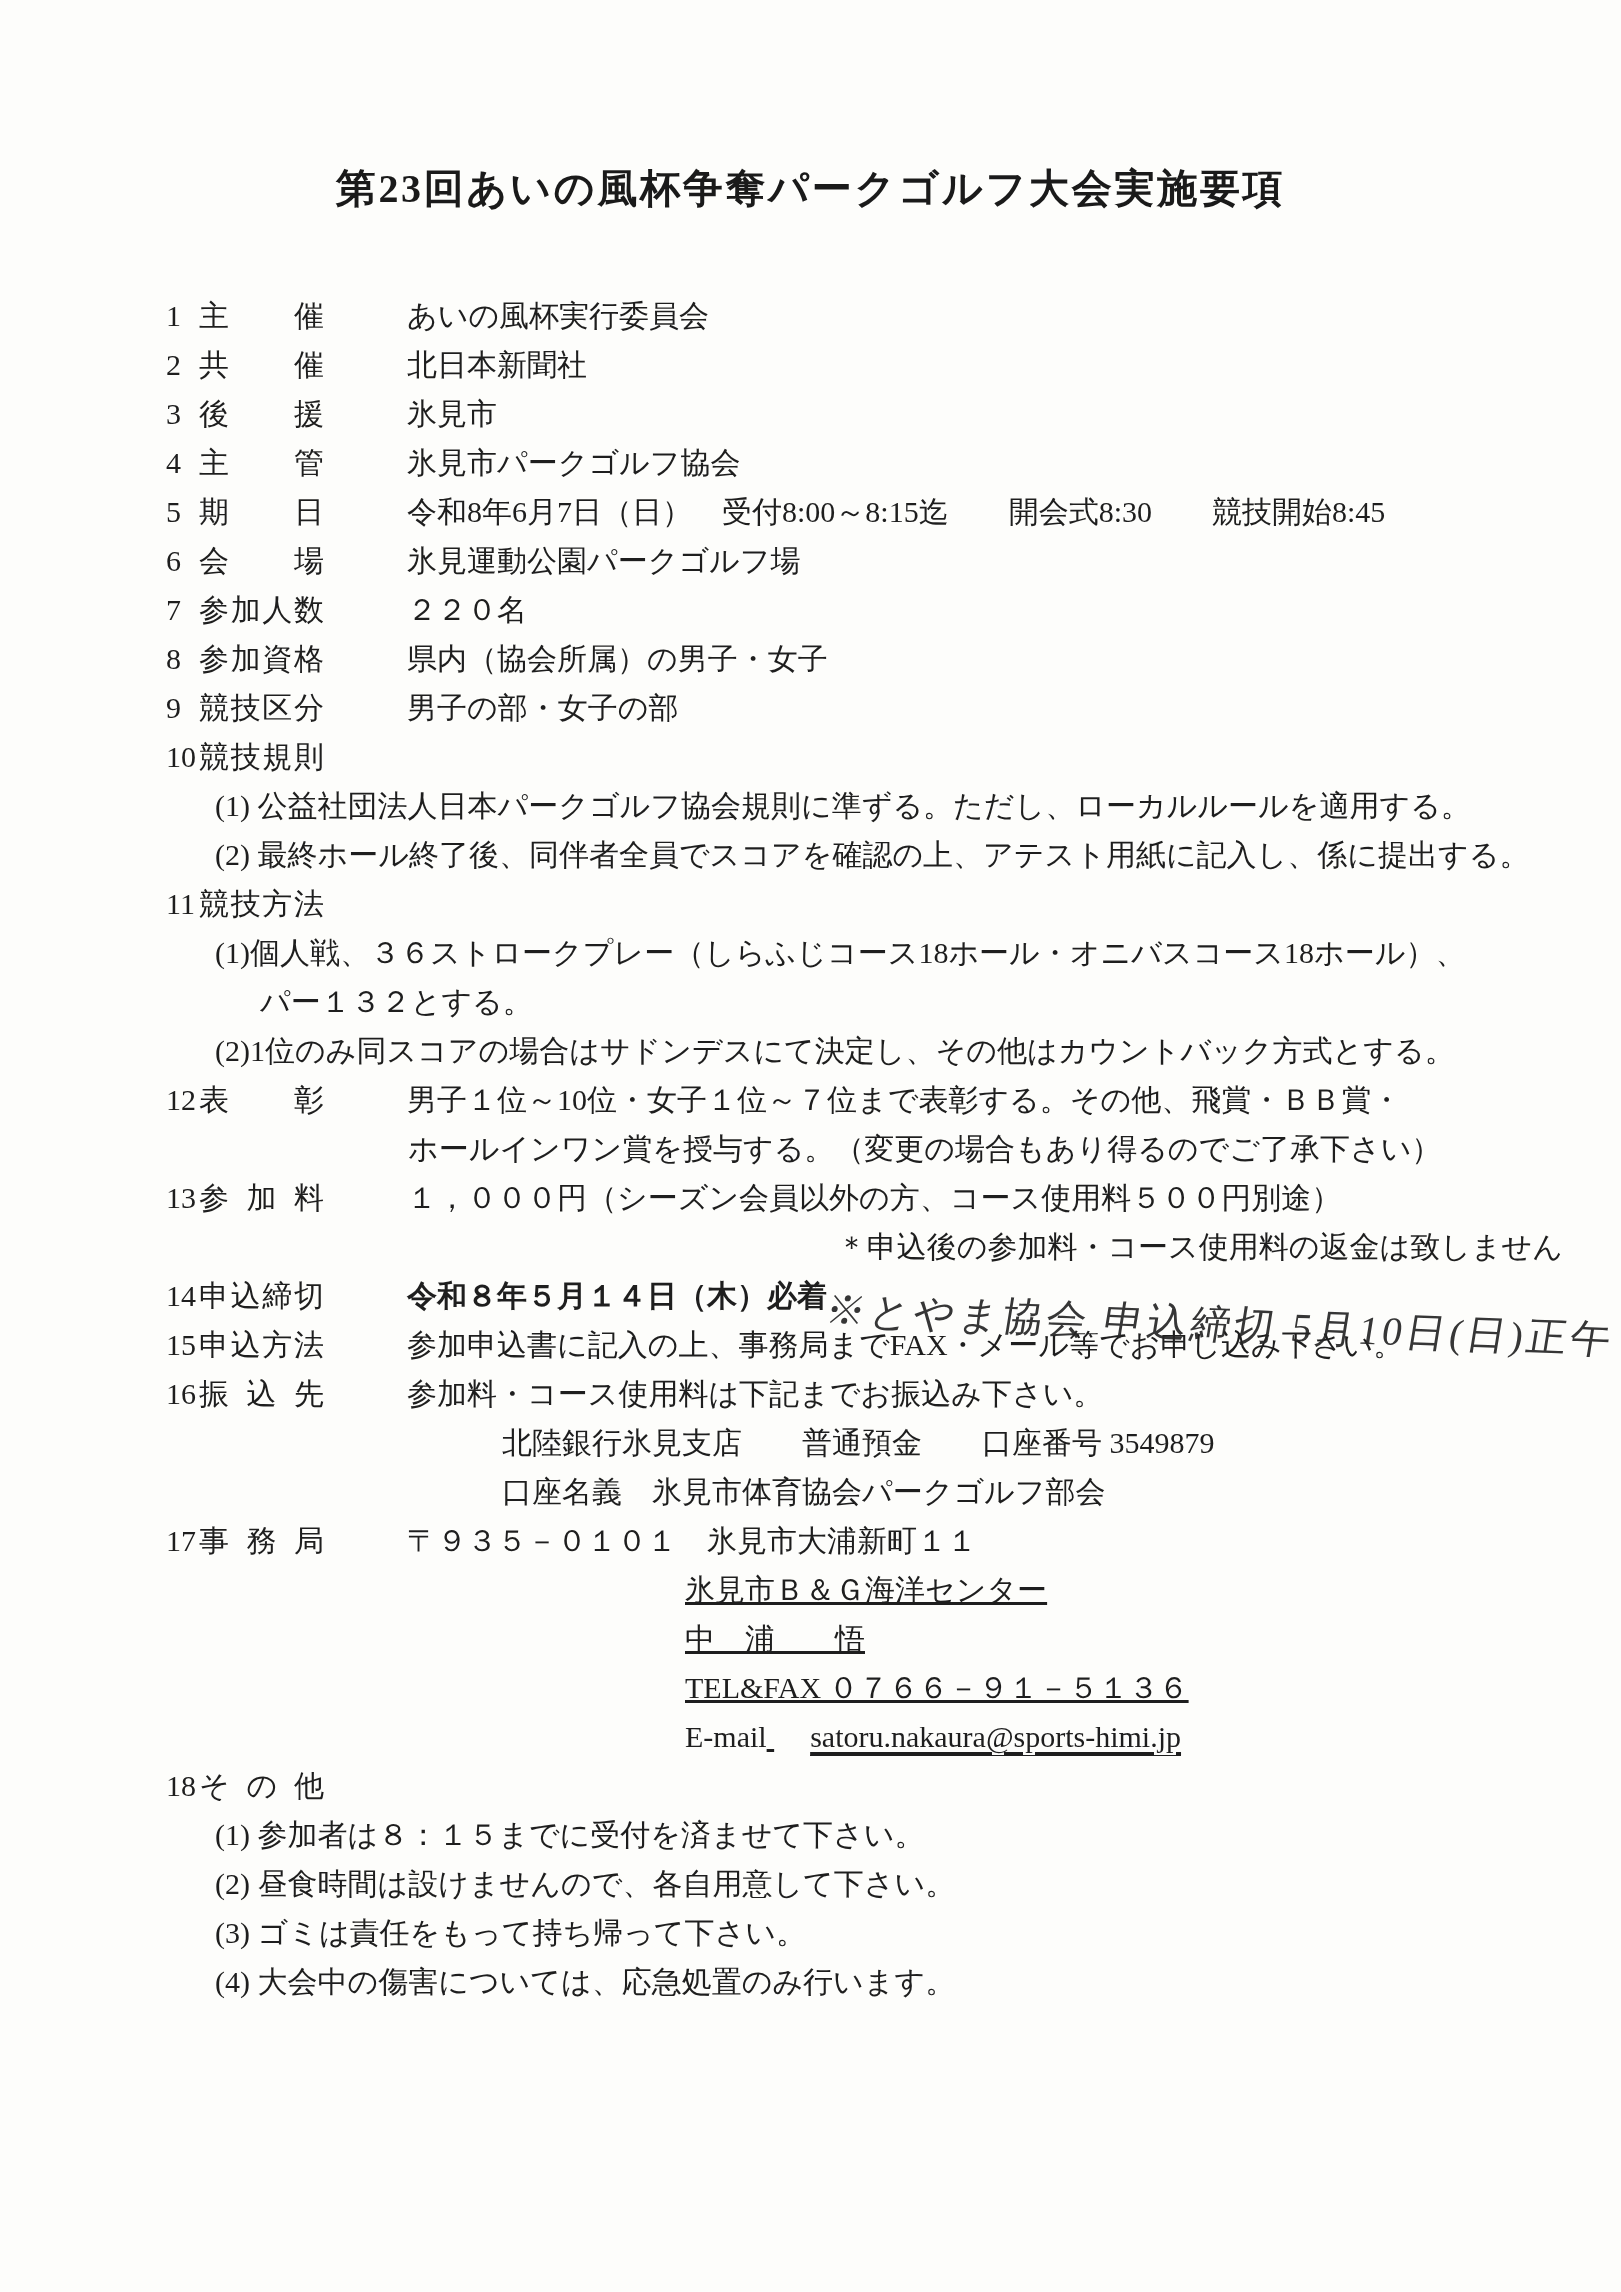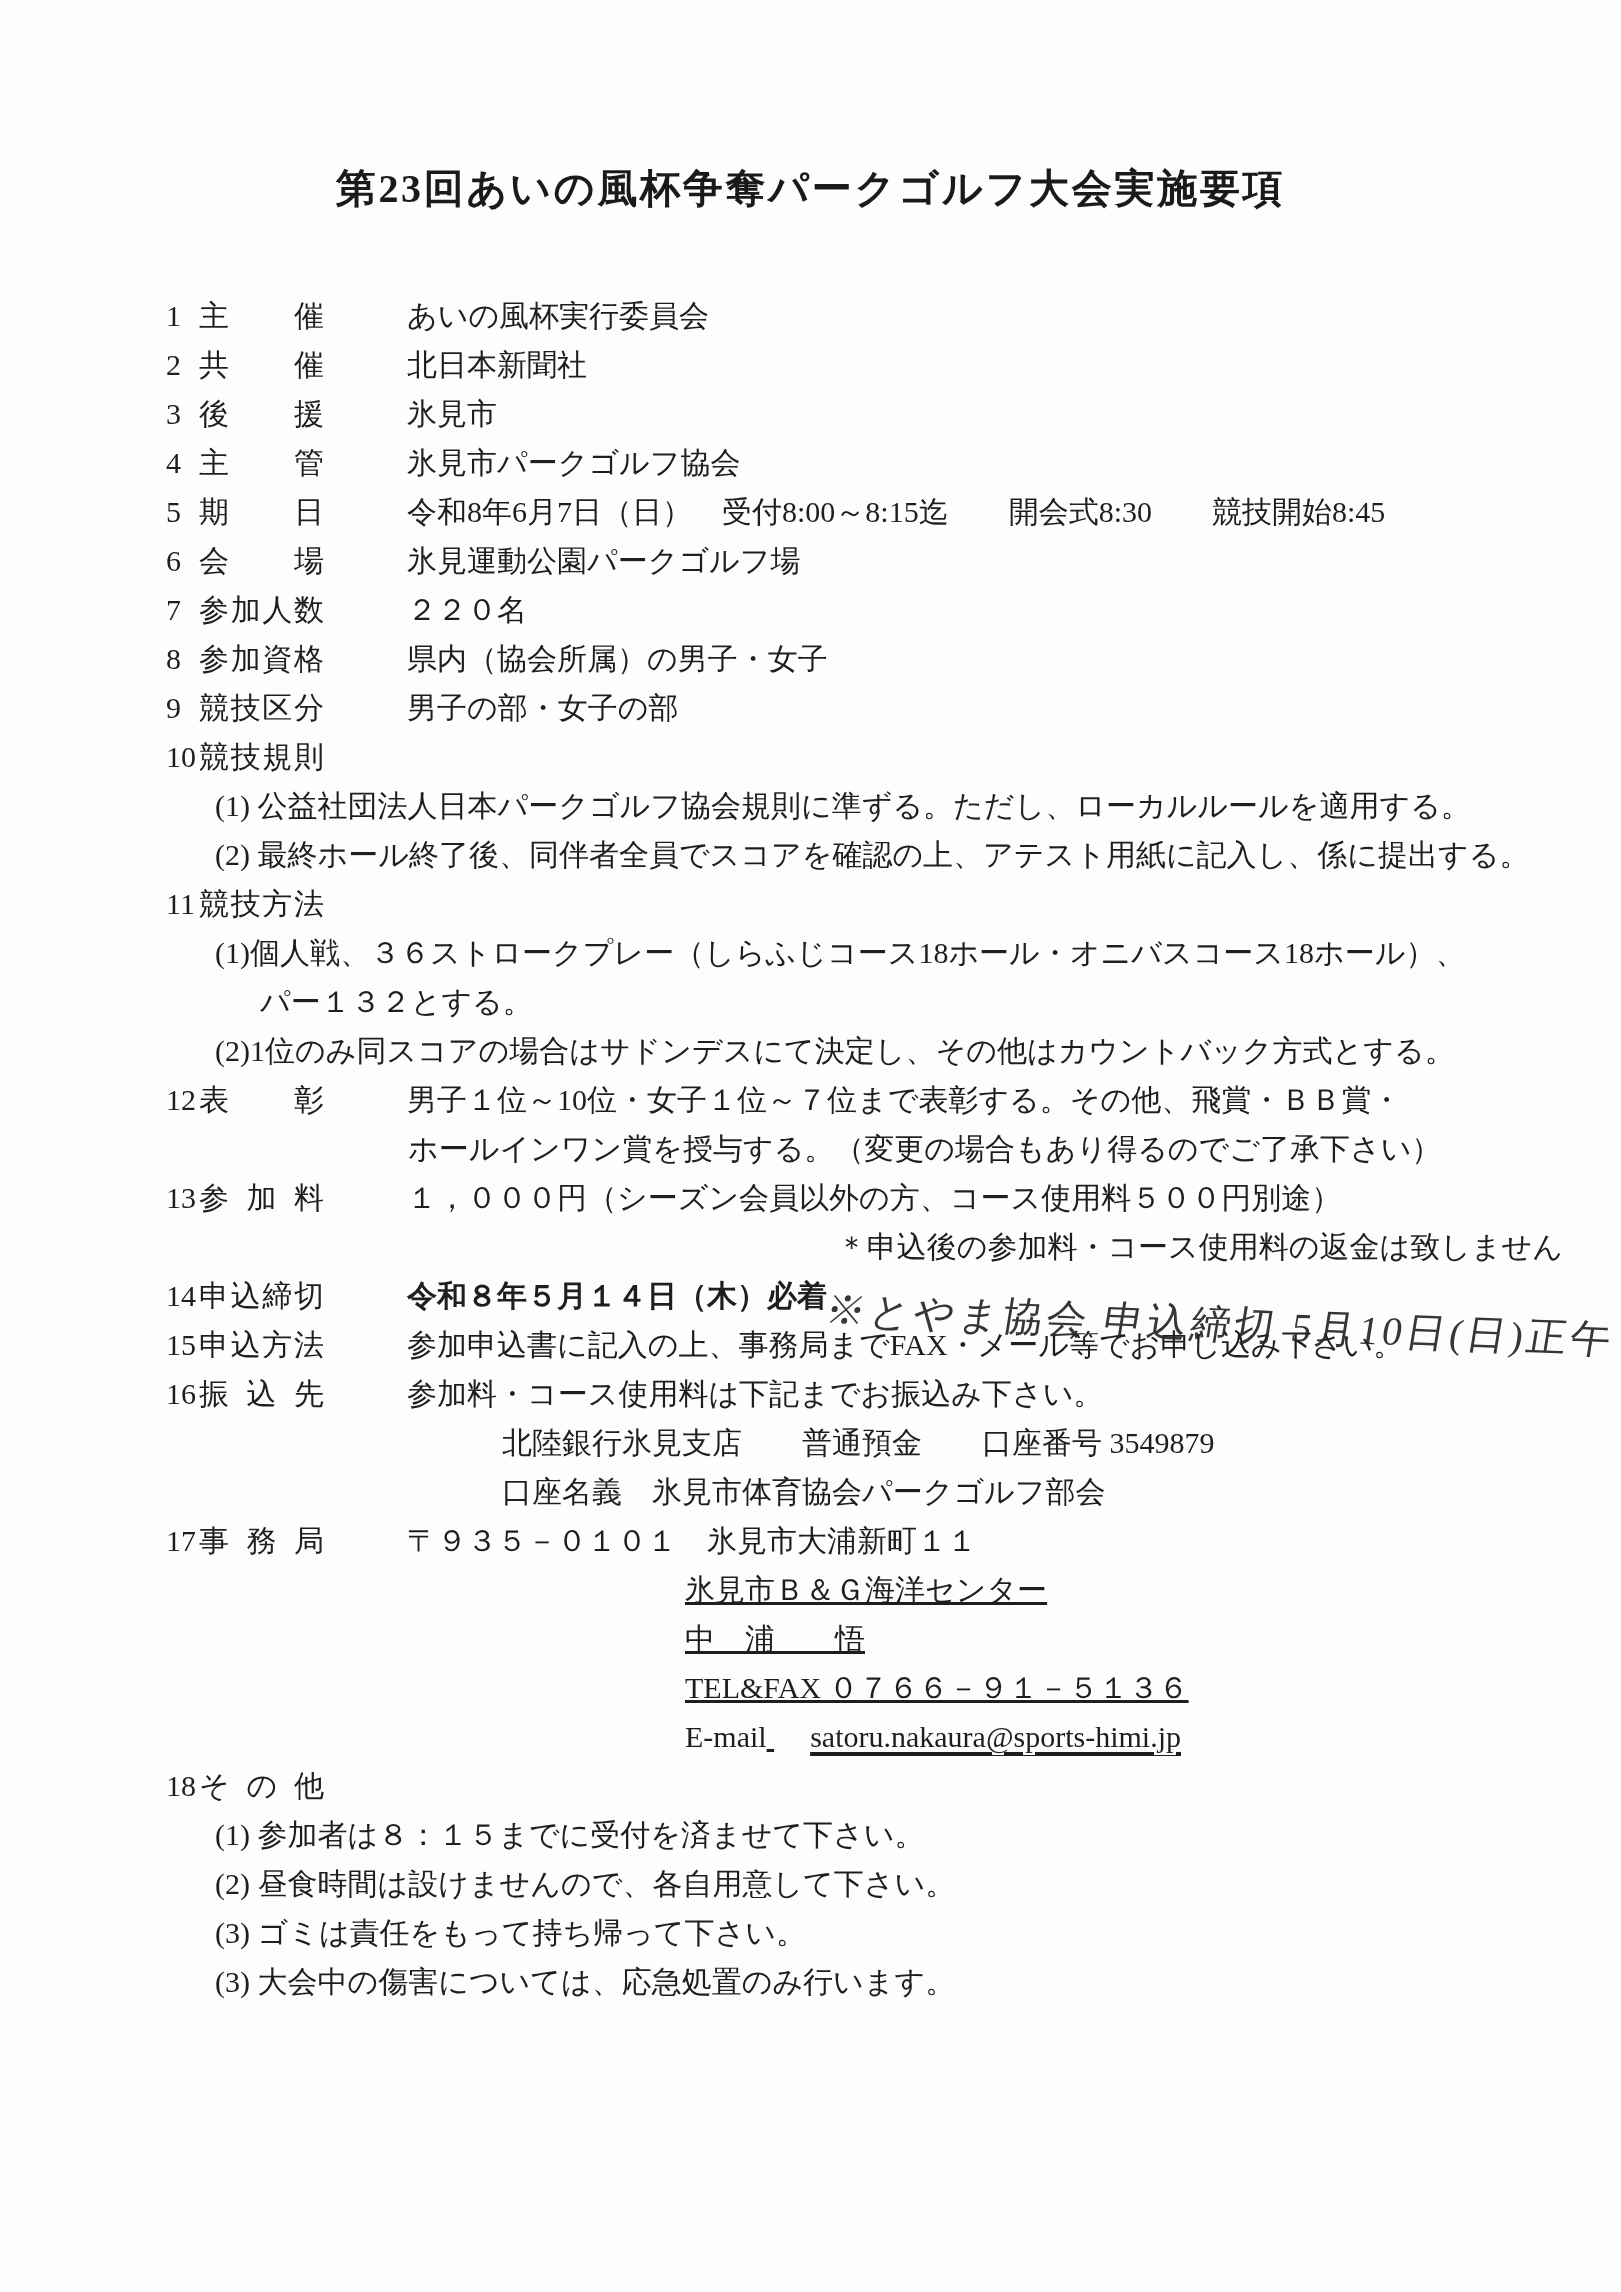--- a/index.html
+++ b/index.html
@@ -200,20 +200,20 @@
     </div>
 
     <div class="line row">
       <span class="num">18</span>
       <span class="lab">そ の 他</span>
     </div>
 
     <div class="line sub">(1) 参加者は８：１５までに受付を済ませて下さい。</div>
     <div class="line sub">(2) 昼食時間は設けませんので、各自用意して下さい。</div>
     <div class="line sub">(3) ゴミは責任をもって持ち帰って下さい。</div>
-    <div class="line sub">(3) 大会中の傷害については、応急処置のみ行います。</div>
+    <div class="line sub">(4) 大会中の傷害については、応急処置のみ行います。</div>
 
   </div>
 
   <div class="handnote">※とやま協会 申込締切 5月10日(日)正午</div>
 
 </div>
 
 
 </body></html>

